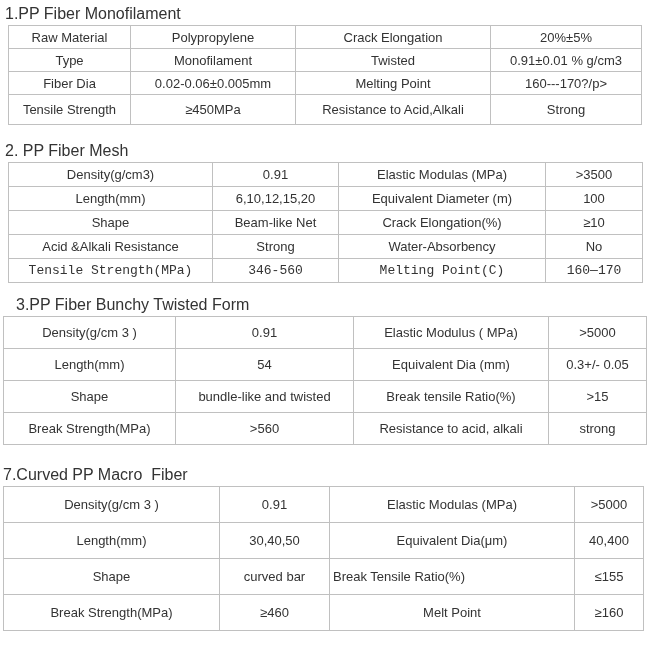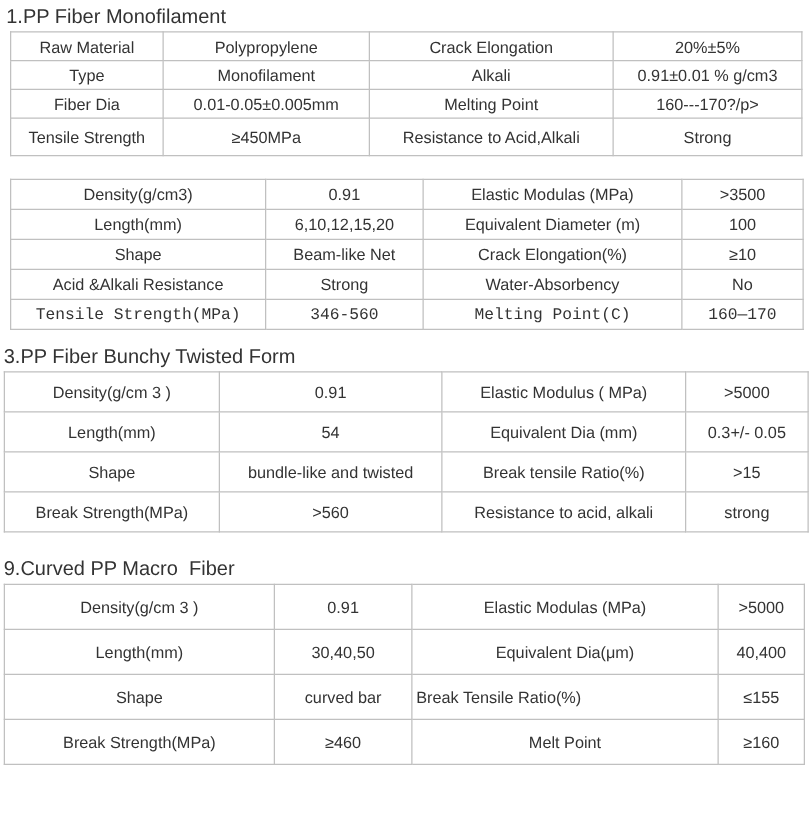--- a/index.html
+++ b/index.html
@@ -63,39 +63,40 @@
         <tbody>
           <tr style="height: 23px;">
             <td>Raw Material</td>
             <td>Polypropylene</td>
             <td>Crack Elongation</td>
             <td>20%±5%</td>
           </tr>
           <tr style="height: 23px;">
             <td>Type</td>
             <td>Monofilament</td>
-            <td>Alkali</td>
+            <td>Twisted</td>
             <td>0.91±0.01 % g/cm3</td>
           </tr>
           <tr style="height: 23px;">
             <td>Fiber Dia</td>
-            <td>0.01-0.05±0.005mm</td>
+            <td>0.02-0.06±0.005mm</td>
             <td>Melting Point</td>
             <td>160---170?/p&gt;</td>
           </tr>
           <tr style="height: 30px;">
             <td>Tensile Strength</td>
             <td>≥450MPa</td>
             <td>Resistance to Acid,Alkali</td>
             <td>Strong</td>
           </tr>
         </tbody>
       </table>
     </div>
     <div style="margin-top: 18px;">
+      <div class="section-title" style="margin-left: 5px;">2. PP Fiber Mesh</div>
       <table class="spec-table" style="margin-left: 8px; width: 634px;">
         <colgroup>
           <col style="width: 204px;">
           <col style="width: 126px;">
           <col style="width: 207px;">
           <col style="width: 97px;">
         </colgroup>
         <tbody>
           <tr style="height: 24px; margin-left: 36px;">
             <td>Density(g/cm3)</td>
@@ -124,21 +125,21 @@
           <tr style="height: 24px; font-family: Liberation Mono, monospace;">
             <td>Tensile Strength(MPa)</td>
             <td>346-560</td>
             <td>Melting Point(C)</td>
             <td>160—170</td>
           </tr>
         </tbody>
       </table>
     </div>
     <div style="margin-top: 14px;">
-      <div class="section-title" style="margin-left: 3px;">3.PP Fiber Bunchy Twisted Form</div>
+      <div class="section-title" style="margin-left: 16px;">3.PP Fiber Bunchy Twisted Form</div>
       <table class="spec-table" style="margin-left: 3px; width: 643px;">
         <colgroup>
           <col style="width: 172px;">
           <col style="width: 178px;">
           <col style="width: 195px;">
           <col style="width: 98px;">
         </colgroup>
         <tbody>
           <tr style="height: 32px;">
             <td>Density(g/cm 3 )</td>
@@ -161,21 +162,21 @@
           <tr style="height: 32px;">
             <td>Break Strength(MPa)</td>
             <td>&gt;560</td>
             <td>Resistance to acid, alkali</td>
             <td>strong</td>
           </tr>
         </tbody>
       </table>
     </div>
     <div style="margin-top: 22px;">
-      <div class="section-title" style="margin-left: 3px;">9.Curved PP Macro  Fiber</div>
+      <div class="section-title" style="margin-left: 3px;">7.Curved PP Macro  Fiber</div>
       <table class="spec-table" style="margin-left: 3px; width: 640px;">
         <colgroup>
           <col style="width: 216px;">
           <col style="width: 110px;">
           <col style="width: 245px;">
           <col style="width: 69px;">
         </colgroup>
         <tbody>
           <tr style="height: 36px;">
             <td>Density(g/cm 3 )</td>

